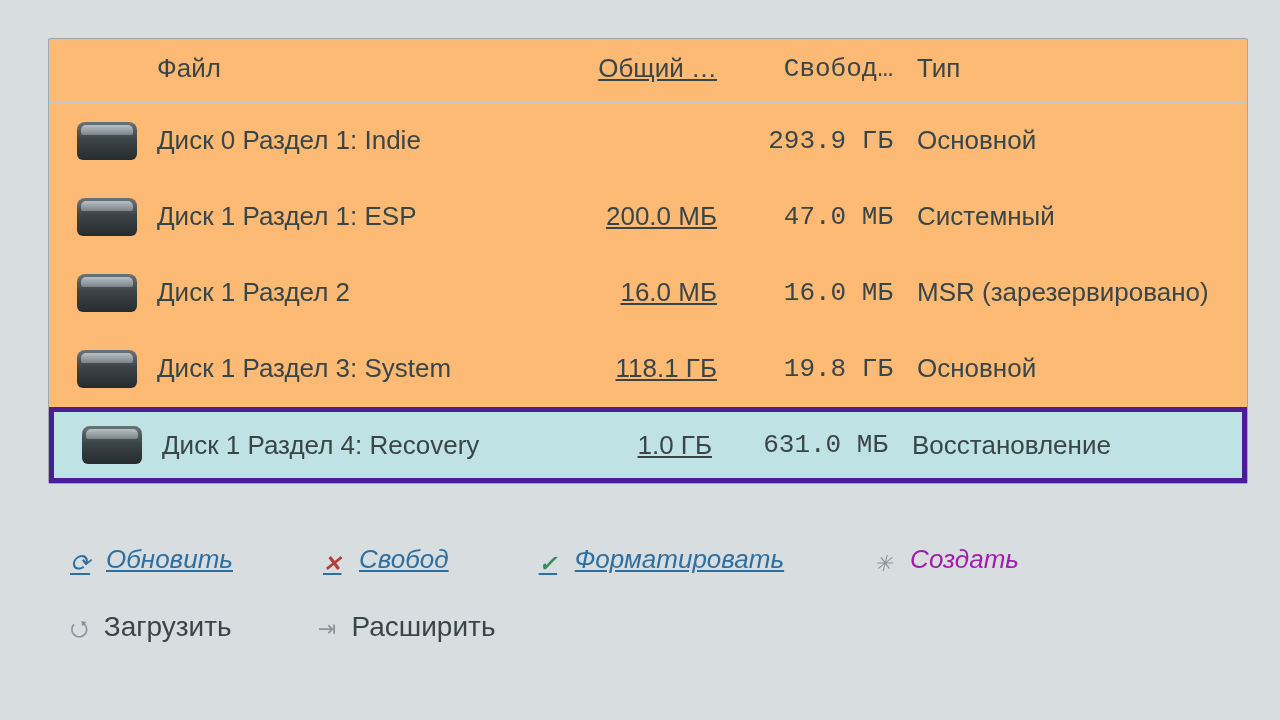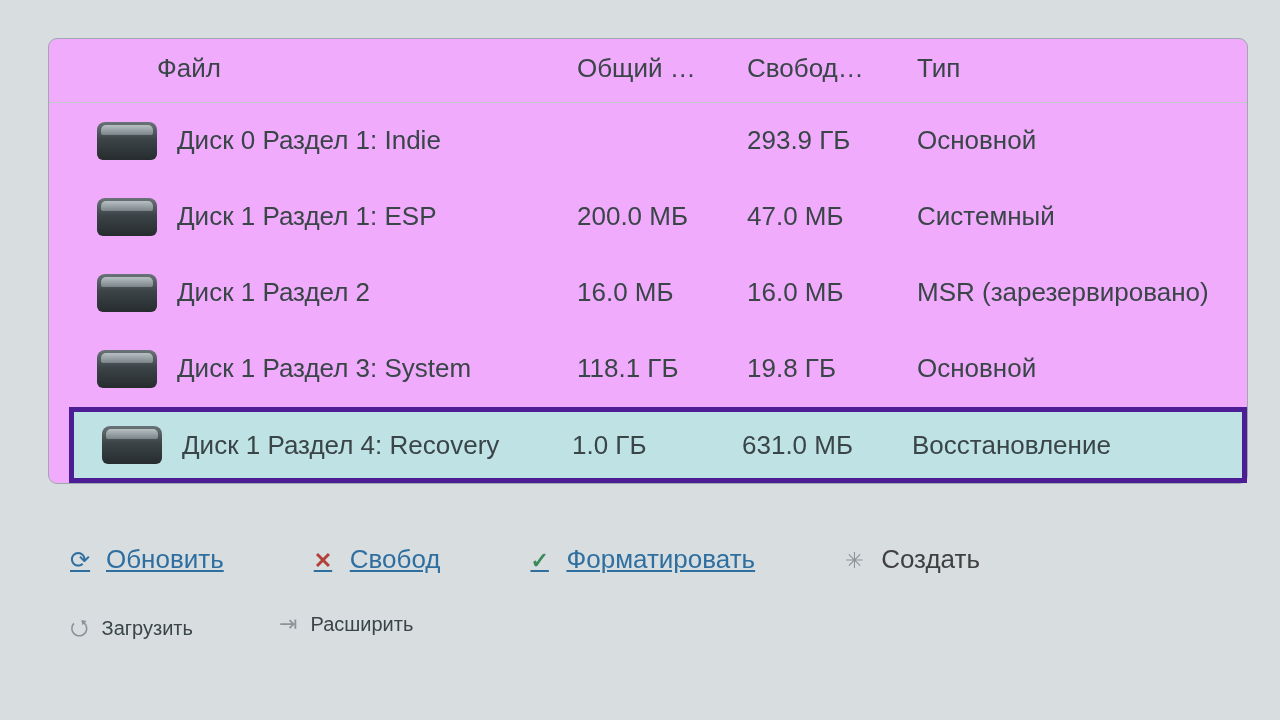--- a/index.html
+++ b/index.html
@@ -6,46 +6,45 @@
     body {
       font-family: "Segoe UI", Tahoma, sans-serif;
       background: #d8dde0;
       width: 1280px;
       height: 720px;
       overflow: hidden;
       color: #3a4548;
     }
     .panel {
       margin: 38px 32px 0 48px;
-      background: #f0abfc;
+      background: #fdba74;
       border: 1px solid #9da9ae;
-      border-radius: 9px;
+      border-radius: 2px;
     }
     .header-row {
       display: flex;
       align-items: center;
       padding: 14px 0 18px 0;
       font-size: 26px;
       color: #3a4548;
       border-bottom: 1px solid #c0c8cc;
     }
     .col-icon { width: 108px; flex-shrink: 0; }
     .col-name { flex: 1; padding-left: 0; }
-    .col-total { width: 170px; text-align: left; padding-right: 30px; }
-    .col-free  { width: 170px; text-align: left; padding-right: 24px; }
+    .col-total { width: 170px; text-align: right; padding-right: 30px; text-decoration: underline; }
+    .col-free  { width: 170px; text-align: right; padding-right: 24px; font-family: Liberation Mono, monospace; }
     .col-type  { width: 330px; }
 
     .row {
       display: flex;
       align-items: center;
       height: 76px;
       font-size: 26px;
       color: #3a4548;
       border-bottom: 1px solid transparent;
-      margin-left: 20px;
     }
     .row.selected {
       background: #bfe2e5;
       border: 5px solid #4c1d95;
     }
     .disk-icon {
       width: 60px; height: 38px;
       margin-left: 28px;
       background: linear-gradient(#6a7478 0%, #3c4447 45%, #262c2e 100%);
       border-radius: 8px 8px 6px 6px;
@@ -59,36 +58,37 @@
       border-radius: 5px 5px 2px 2px;
     }
     .toolbar {
       display: flex;
       gap: 90px;
       margin: 60px 0 0 70px;
       font-size: 26px;
     }
     .toolbar .btn {
       display: flex;
-      align-items: flex-start;
+      align-items: center;
       gap: 10px;
       color: #2f6fa0;
       text-decoration: underline;
       cursor: pointer;
+      font-style: italic;
     }
     .toolbar .btn.disabled {
-      color: #404040;
+      color: #a21caf;
       text-decoration: none;
       cursor: default;
     }
     .toolbar-row2 {
       display: flex;
       gap: 86px;
       margin: 36px 8px 0 70px;
-      font-size: 20px;
+      font-size: 28px;
     }
     .ic { display:inline-block; width:26px; height:26px; }
     .ic-refresh::before { content:"⟳"; color:#2f6fa0; font-size:24px; }
     .ic-delete::before  { content:"✕"; color:#b0413a; font-size:22px; font-weight:bold; }
     .ic-format::before  { content:"✓"; color:#3a8a5a; font-size:22px; font-weight:bold; }
     .ic-new::before     { content:"✳"; color:#8a9499; font-size:22px; }
     .ic-load::before    { content:"⭯"; color:#8a9499; font-size:22px; }
     .ic-extend::before  { content:"⇥"; color:#8a9499; font-size:22px; }
   </style>
 </head>

